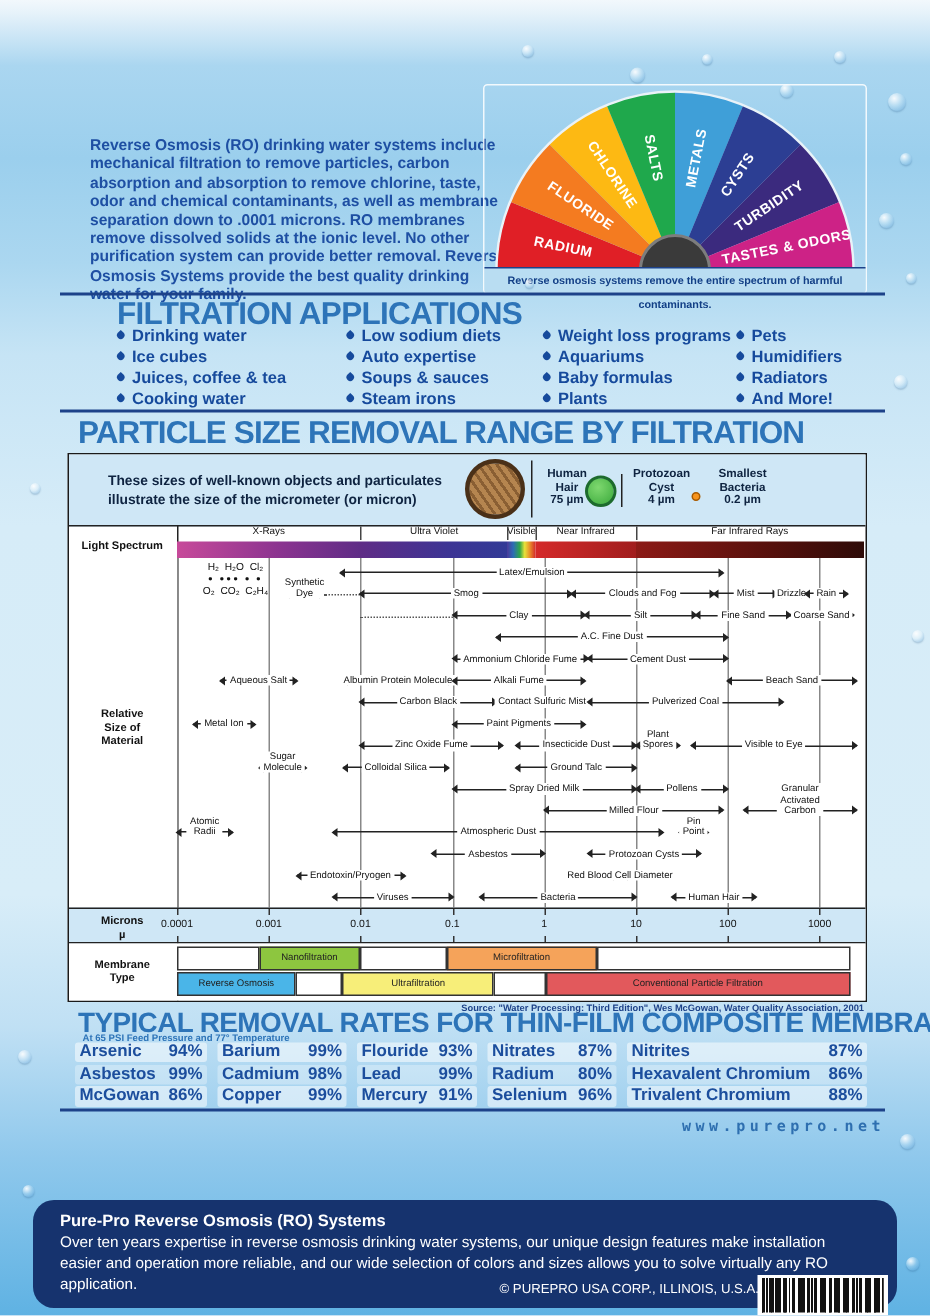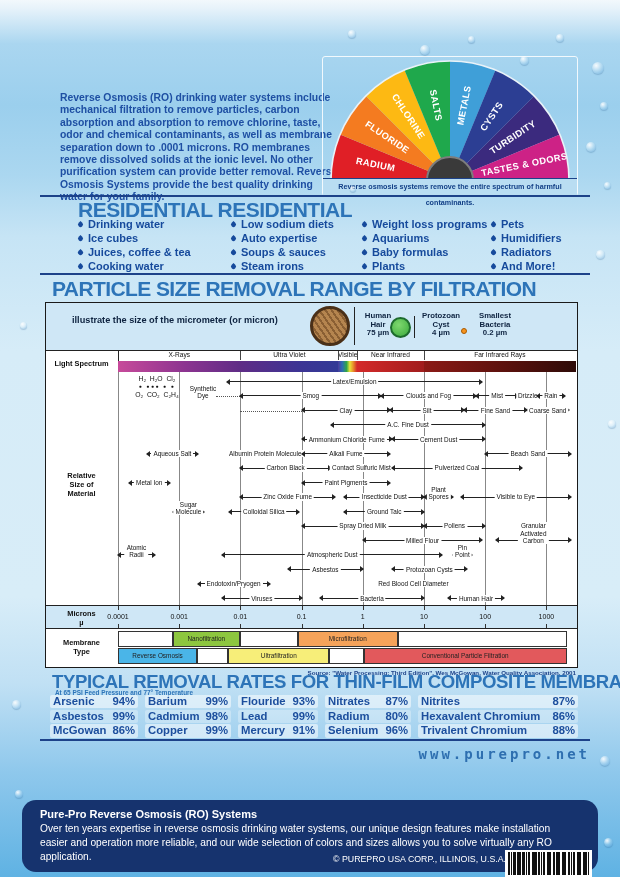--- a/index.html
+++ b/index.html
@@ -88,21 +88,21 @@
   
   .remtable{position:absolute;left:50px;top:695px;width:528px;display:flex;gap:7px;}
   .remcol{display:flex;flex-direction:column;gap:1.5px;}
   .remcol:nth-child(1){width:88px}.remcol:nth-child(2){width:86px}.remcol:nth-child(3){width:80px}
   .remcol:nth-child(4){width:86px}.remcol:nth-child(5){width:160px}
   .remcell{display:flex;justify-content:space-between;background:rgba(255,255,255,.52);
     border-radius:2px;padding:0 3px;font-size:11.3px;font-weight:bold;color:#1c4e9d;
     line-height:13.2px;height:13.2px;white-space:nowrap;}
   .remcell.alt{background:rgba(255,255,255,.3);}
   .site{position:absolute;right:30px;top:746px;font-family:"DejaVu Sans Mono",monospace;
-    font-size:14px;font-weight:bold;letter-spacing:3px;color:#2e6fb0;white-space:nowrap;}
+    font-size:10px;font-weight:bold;letter-spacing:3px;color:#2e6fb0;white-space:nowrap;}
   
   .logo{position:absolute;left:28px;top:800px;}
   .logotext{font-family:"Liberation Serif",serif;font-style:italic;font-weight:bold;
     font-size:32px;color:#1c3c8c;line-height:30px;letter-spacing:.5px;}
   .logotext .p2{font-weight:normal;}
   .logobar{position:relative;left:16px;top:-7px;width:134px;height:11px;background:#1c3c8c;
     border:1px solid #d9e8f5;transform:skewX(-14deg);color:#fff;font-size:6.2px;font-weight:bold;
     letter-spacing:1.8px;text-align:center;line-height:9.5px;font-style:italic;box-sizing:border-box;}
   
   .fbox{position:absolute;left:22px;top:800px;width:576px;height:72px;background:#16336e;
@@ -144,21 +144,21 @@
           <path d="M127,123 L236.9,77.5 A119,119 0 0 1 246.0,123.0 Z" fill="#cd2286"></path>
           <text x="201.5396813106455" y="108.17313552677425" transform="rotate(-11.3,201.5,108.2)" text-anchor="middle" dominant-baseline="middle" fill="#fff" style="font:bold 9.3px &quot;Liberation Sans&quot;,sans-serif;letter-spacing:.4px;">TASTES &amp; ODORS</text>
           <path d="M8,123 A119,119 0 0 1 246,123" fill="none" stroke="#e9f2f8" stroke-width="1.6"></path>
           <circle cx="127" cy="123" r="23" fill="#3a3a3a" stroke="#7d7d7d" stroke-width="2"></circle>
         </svg>
       </div>
     <div class="gcap">Reverse osmosis systems remove the entire spectrum of harmful contaminants.</div>
   </div>
 
   <div class="rule" style="top:195px"></div>
-  <div class="sect" style="left:78px;top:198px;font-size:21px;letter-spacing:-0.5px">RESIDENTIAL RESIDENTIAL</div>
+  <div class="sect" style="left:78px;top:198px;font-size:21px;letter-spacing:-0.5px">FILTRATION APPLICATIONS</div>
   <div class="rescols" id="rescols">
       <div class="rescol">
         <div class="resitem"><div class="bdrop"></div><span>Drinking water</span></div>
         <div class="resitem"><div class="bdrop"></div><span>Ice cubes</span></div>
         <div class="resitem"><div class="bdrop"></div><span>Juices, coffee &amp; tea</span></div>
         <div class="resitem"><div class="bdrop"></div><span>Cooking water</span></div>
       </div>
       <div class="rescol">
         <div class="resitem"><div class="bdrop"></div><span>Low sodium diets</span></div>
         <div class="resitem"><div class="bdrop"></div><span>Auto expertise</span></div>
@@ -178,20 +178,21 @@
         <div class="resitem"><div class="bdrop"></div><span>And More!</span></div>
       </div>
     </div>
   <div class="rule" style="top:273px"></div>
 
   <div class="sect" style="left:52px;top:277px;font-size:21px;letter-spacing:-0.6px">PARTICLE SIZE REMOVAL RANGE BY FILTRATION</div>
 
   <div class="chart" id="chartbox">
     <div class="banner">
       <div class="btext">
+        <div>These sizes of well-known objects and particulates</div>
         <div>illustrate the size of the micrometer (or micron)</div>
       </div>
       <div class="hairball"></div>
       <div class="meas" style="left:308px;top:4px;height:38px"></div>
       <div class="obj-label" style="left:311px;top:9px;width:42px" id="obj0">Human<br>Hair<br>75 µm</div>
       <div class="cystball"></div>
       <div class="meas" style="left:368px;top:13px;height:22px"></div>
       <div class="obj-label" style="left:371px;top:9px;width:48px" id="obj1">Protozoan<br>Cyst<br>4 µm</div>
       <div class="bactdot"></div>
       <div class="obj-label" style="left:426px;top:9px;width:46px" id="obj2">Smallest<br>Bacteria<br>0.2 µm</div>

